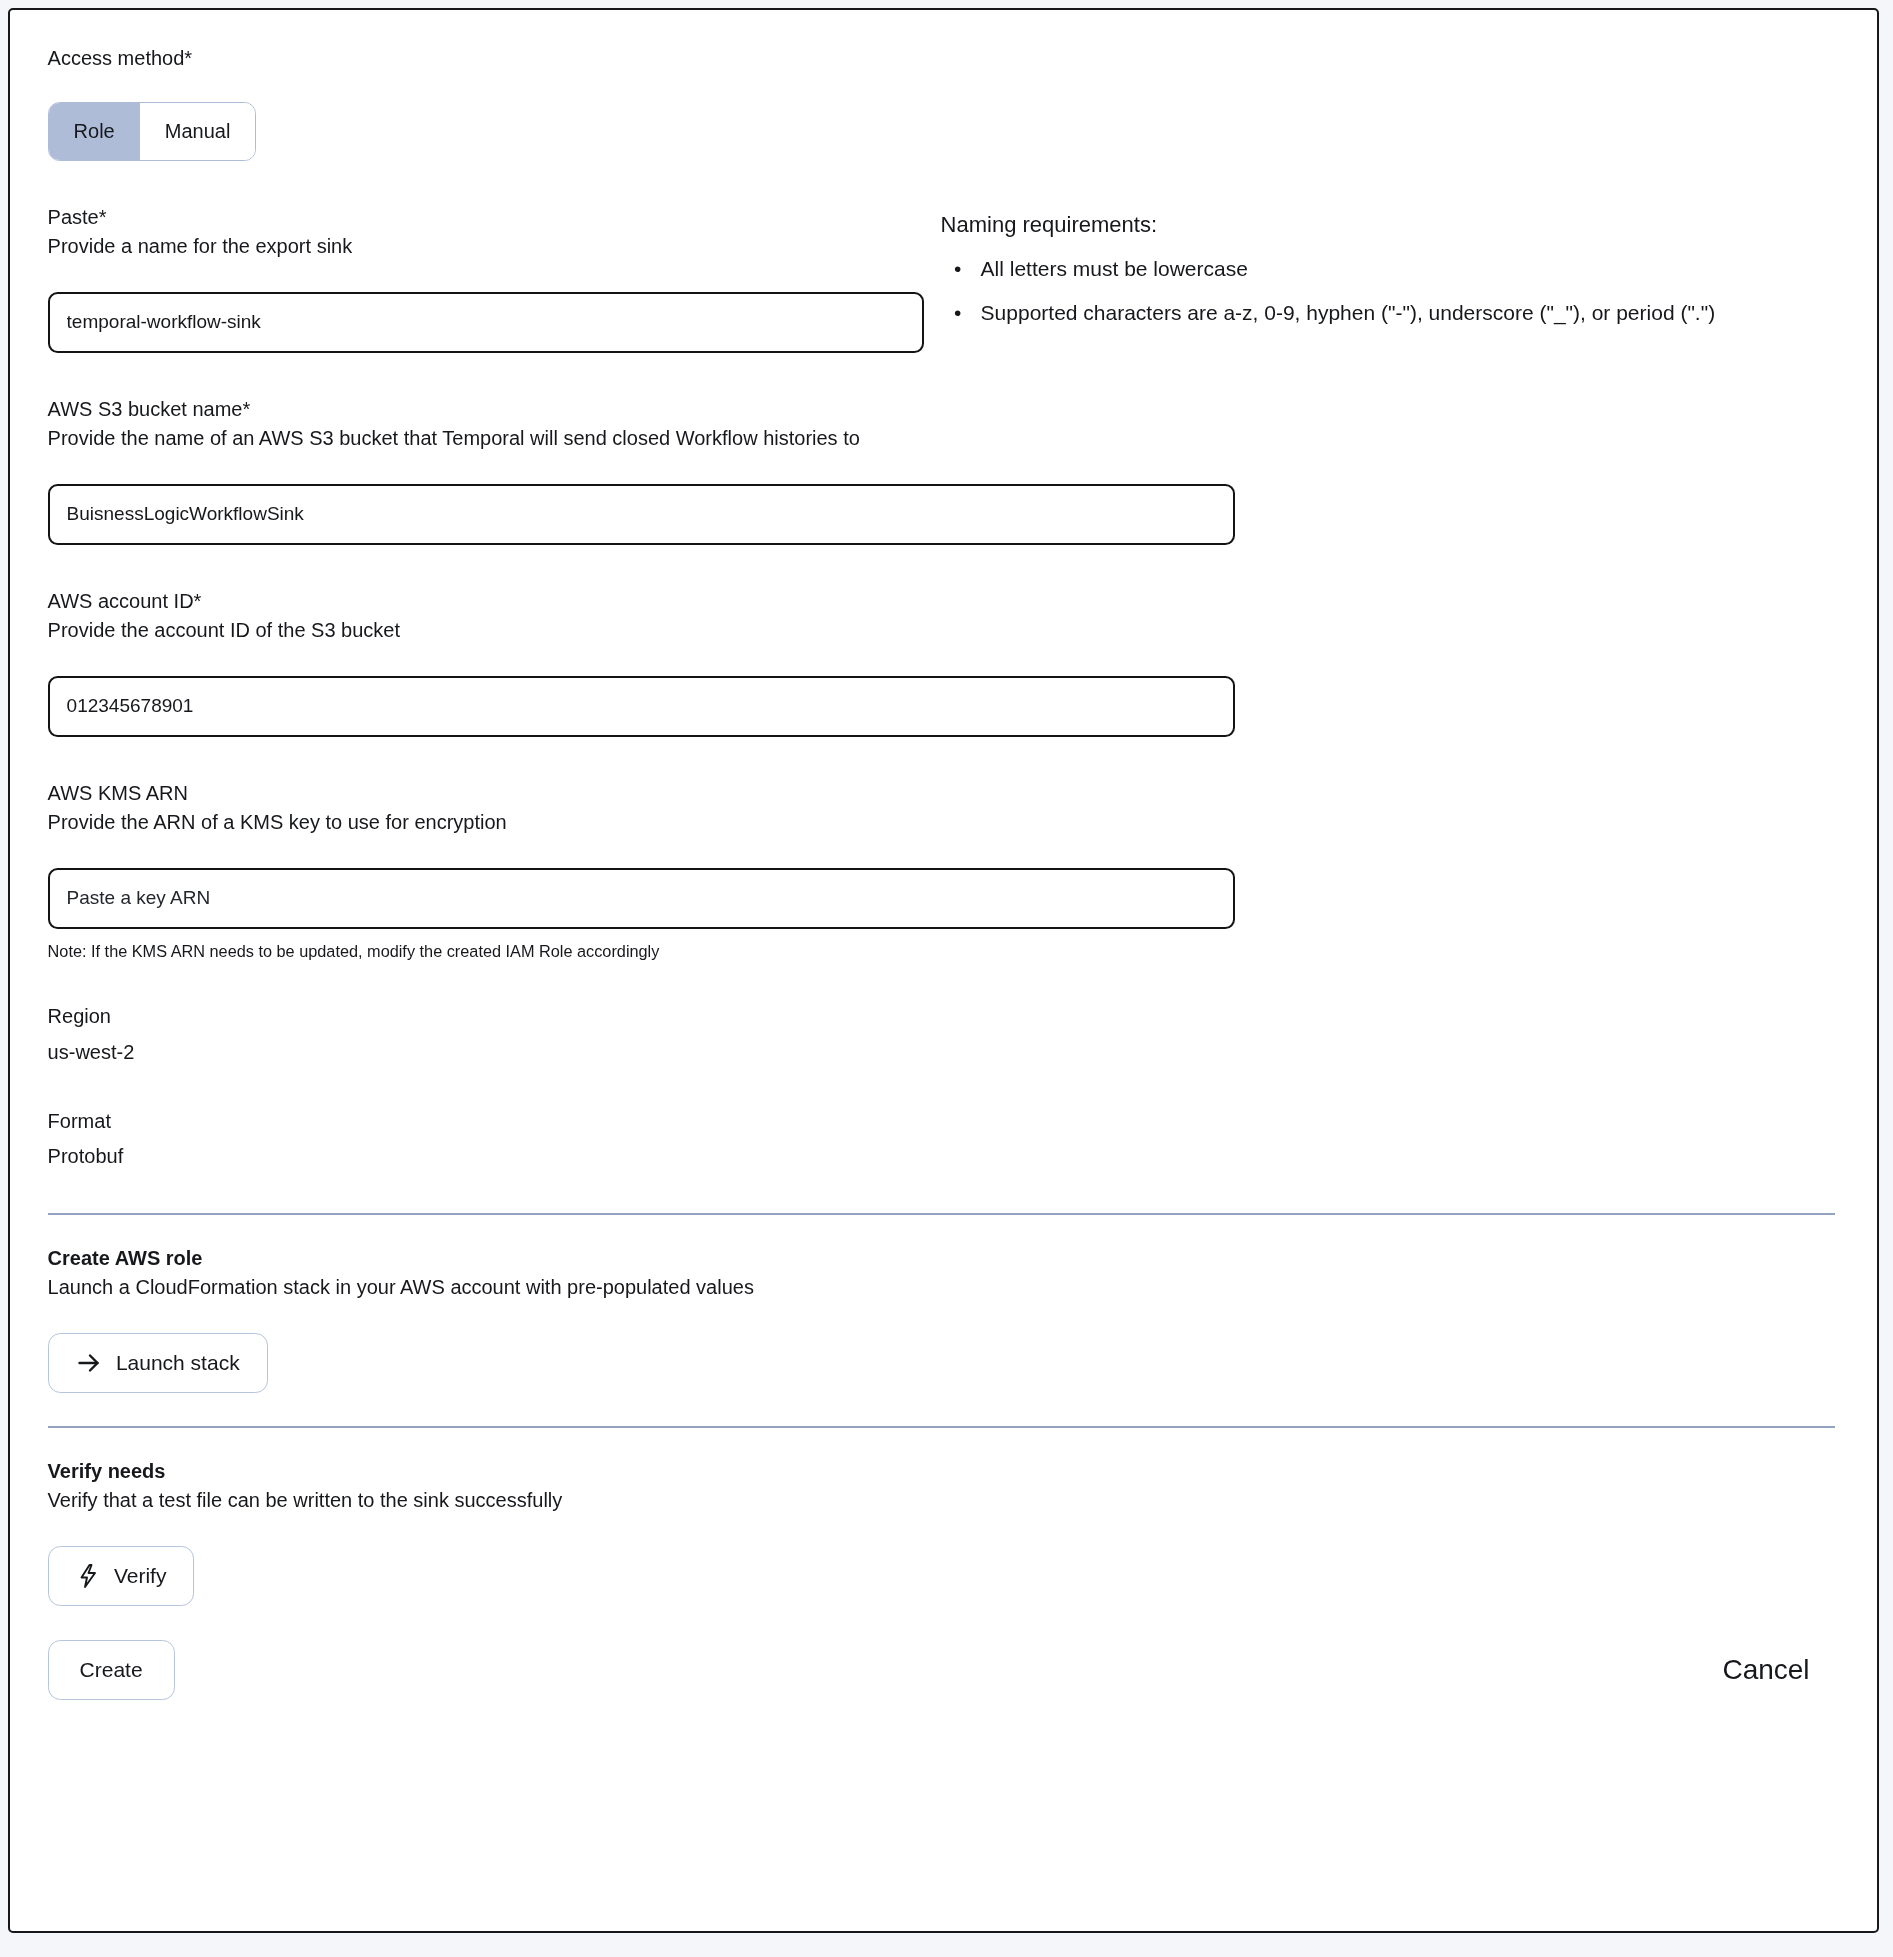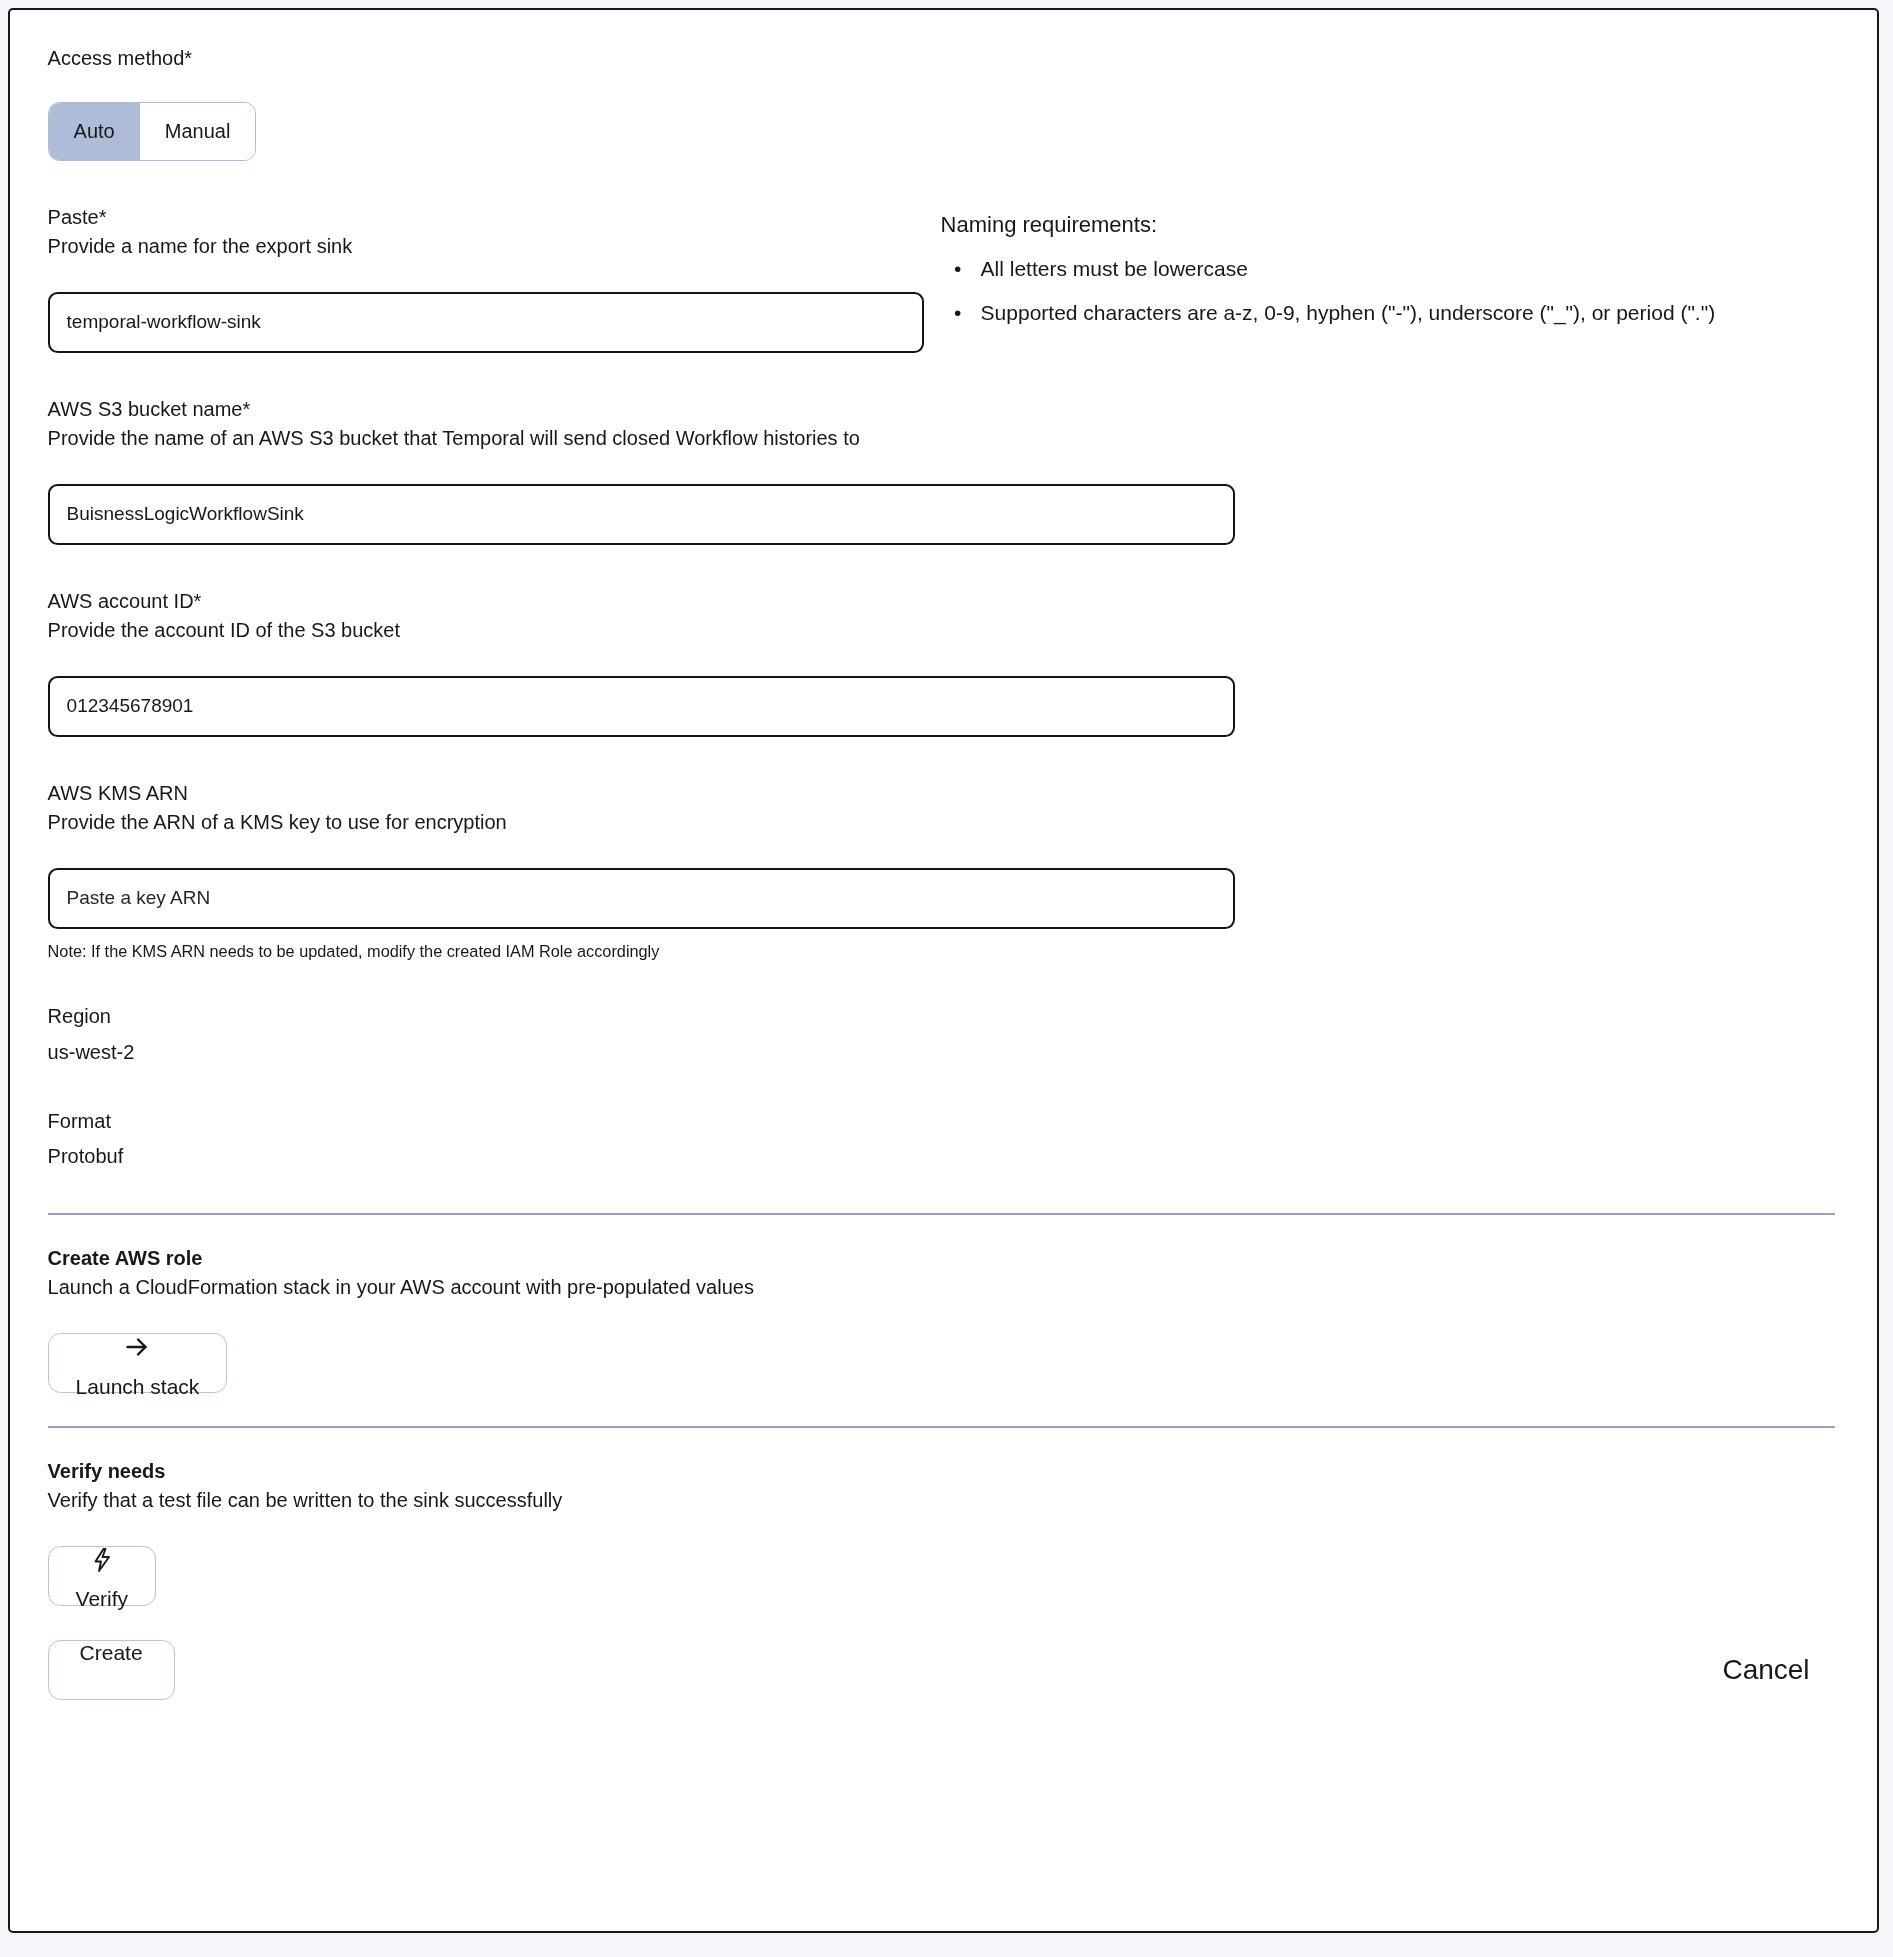--- a/index.html
+++ b/index.html
@@ -83,41 +83,41 @@
   }
 
   .btn {
     display:inline-flex; align-items:center; gap:14.3px;
     margin-top:31px;
     height:60px; padding:0 27px;
     background:#fff;
     border:1.9px solid #b7c4de;
     border-radius:12.4px;
     font-size:21px; font-family:"Liberation Sans", sans-serif;
-    color:#17181c; cursor:pointer;flex-direction:column;
+    color:#17181c; cursor:pointer;
   }
   .btn svg { display:block; }
 
   .actions {
     margin-top:34px;
     display:flex; align-items:center; justify-content:space-between;
     padding-right:25px;
   }
   .actions .btn { margin-top:0; padding:0 31px; }
   .cancel-link { font-size:28px; cursor:pointer; }
 </style>
 </head>
 <body>
 
 <div class="card">
 
   <div class="field-label">Access method*</div>
 
   <div class="toggle">
-    <div class="seg active">Auto</div>
+    <div class="seg active">Role</div>
     <div class="seg">Manual</div>
   </div>
 
   <div class="group">
     <div class="field-label">Paste*</div>
     <div class="field-desc">Provide a name for the export sink</div>
     <input type="text" class="text-input w-narrow" value="temporal-workflow-sink" style="">
   </div>
 
   <div class="requirements">

